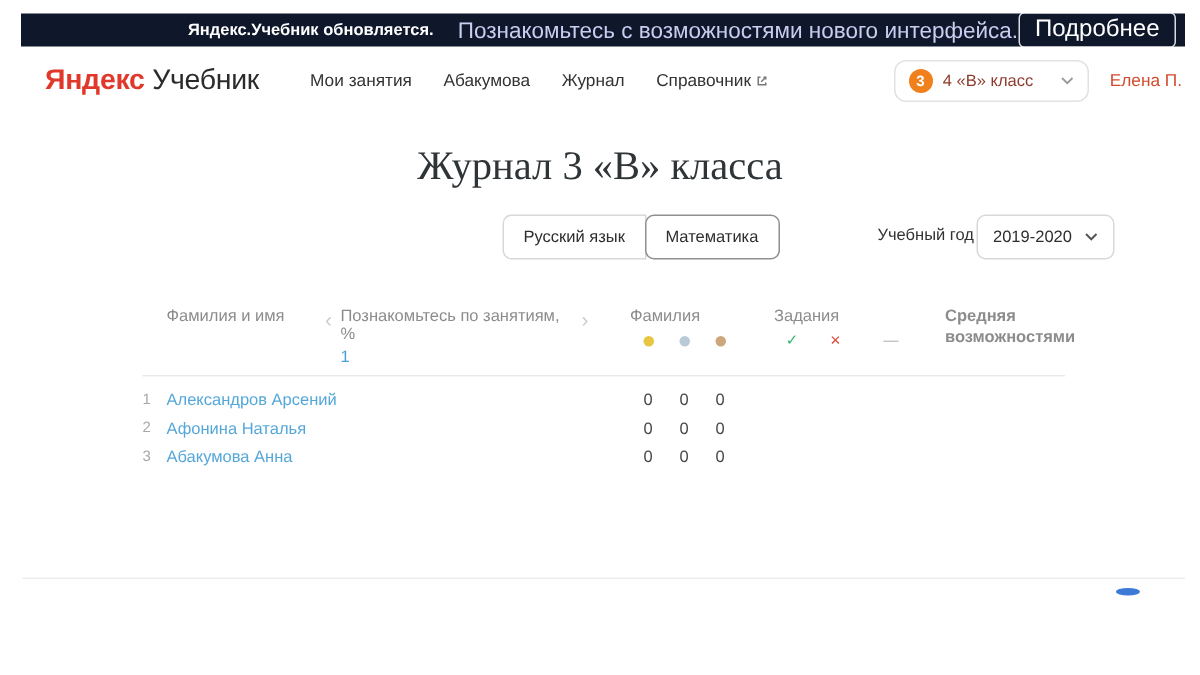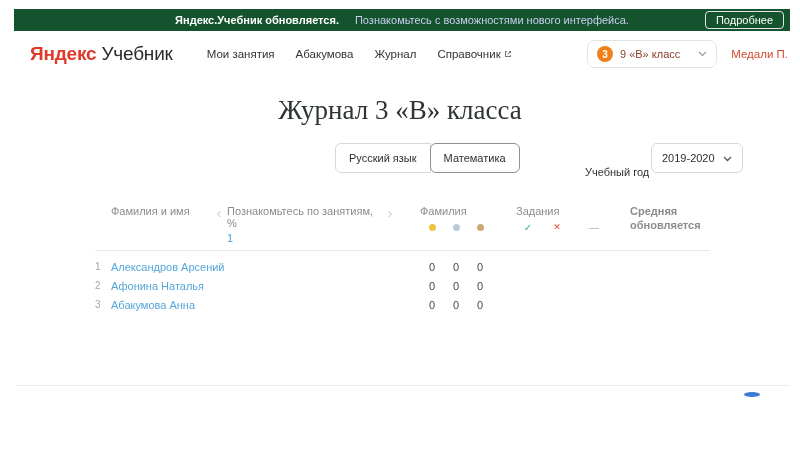--- a/index.html
+++ b/index.html
@@ -5,28 +5,28 @@
   html,body { margin:0; padding:0; }
   body {
     width:800px; height:450px; position:relative; overflow:hidden;
     background:#ffffff; font-family:"Liberation Sans", sans-serif;
     -webkit-font-smoothing:antialiased;
   }
 
   
   .banner {
     position:absolute; left:14px; top:9px; width:776px; height:22px;
-    background:#14532d; display:flex; align-items:center; justify-content:center;
+    background:#0f172a; display:flex; align-items:center; justify-content:center;
   }
   .banner-title { color:#ffffff; font-weight:bold; font-size:11px; }
-  .banner-sub   { color:#c9cdef; font-size:11px; margin-left:16px; }
+  .banner-sub   { color:#c9cdef; font-size:15px; margin-left:16px; }
   .banner-btn {
     position:absolute; right:6px; top:50%; transform:translateY(-50%);
     background:transparent; border:1px solid rgba(255,255,255,0.85); color:#ffffff;
-    font-size:11px; padding:2px 10px; border-radius:4px; cursor:pointer;
+    font-size:16px; padding:2px 10px; border-radius:4px; cursor:pointer;
     font-family:"Liberation Sans", sans-serif;
   }
 
   
   .header {
     position:absolute; left:30px; right:12px; top:36px; height:36px;
     display:flex; align-items:center;
   }
   .logo { font-size:19px; letter-spacing:-0.2px; white-space:nowrap; }
   .logo-red { color:#e0392b; font-weight:bold; }
@@ -57,21 +57,21 @@
   
   .tabs { position:absolute; left:335px; top:143px; display:flex; }
   .tab {
     border:1px solid #d8d8d8; background:#fff; color:#2e2e2e; font-size:11px;
     padding:8px 13px; cursor:pointer; font-family:"Liberation Sans", sans-serif;
   }
   .tab:first-child { border-radius:6px 0 0 6px; }
   .tab + .tab { margin-left:-1px; }
   .tab.active { border-color:#8f8f8f; border-radius:6px; position:relative; z-index:1;text-align:center; }
 
-  .year-label { position:absolute; left:585px; top:166px; font-size:11px; color:#333;text-align:right; }
+  .year-label { position:absolute; left:585px; top:151px; font-size:11px; color:#333;text-align:right; }
   .year-select {
     position:absolute; left:651px; top:143px; width:70px; height:16px;
     border:1px solid #d8d8d8; border-radius:6px; background:#fff; cursor:pointer;
     display:flex; align-items:center; justify-content:space-between;
     padding:6px 10px; font-size:11px; color:#2e2e2e;
   }
 
   
   .table { position:absolute; left:95px; top:202px; width:615px; }
   .tgrid {
@@ -128,28 +128,28 @@
       <span class="ext-icon">
         <svg width="8" height="8" viewBox="0 0 8 8">
             <path d="M1 1h2v1H2v4h4V5h1v2H1V1zm4 0h2v2H6V2.7L3.85 4.85l-.7-.7L5.3 2H5V1z" fill="#777"></path>
           </svg>
       </span>
     </span>
   </div>
   <div class="header-right">
     <div class="class-box">
       <span class="class-badge">3</span>
-      <span class="class-label">9 «В» класс</span>
+      <span class="class-label">4 «В» класс</span>
       <span class="class-chevron">
         <svg width="9" height="6" viewBox="0 0 9 6">
             <path d="M1 1l3.5 3.5L8 1" stroke="#9a9a9a" stroke-width="1.2" fill="none"></path>
           </svg>
       </span>
     </div>
-    <span class="user-name">Медали П.</span>
+    <span class="user-name">Елена П.</span>
   </div>
 </div>
 
 <div class="page-title">Журнал 3 «В» класса</div>
 
 <div class="tabs">
   <button class="tab">Русский язык</button>
   <button class="tab active">Математика</button>
 </div>
 
@@ -189,21 +189,21 @@
     <div class="h-tasks">
       <div>Задания</div>
       <div class="subrow3 t">
         <span class="subcell mark-check">✓</span>
         <span class="subcell mark-cross">✕</span>
         <span class="subcell mark-dash">—</span>
       </div>
     </div>
     <div class="h-avg">
       <div>Средняя</div>
-      <div>обновляется</div>
+      <div>возможностями</div>
     </div>
   </div>
 
   <div class="tsep"></div>
 
   <div class="tgrid trow">
     <span class="c-num">1</span>
     <span class="c-name">Александров Арсений</span>
     <span class="c-m1">0</span>
     <span class="c-m2">0</span>

